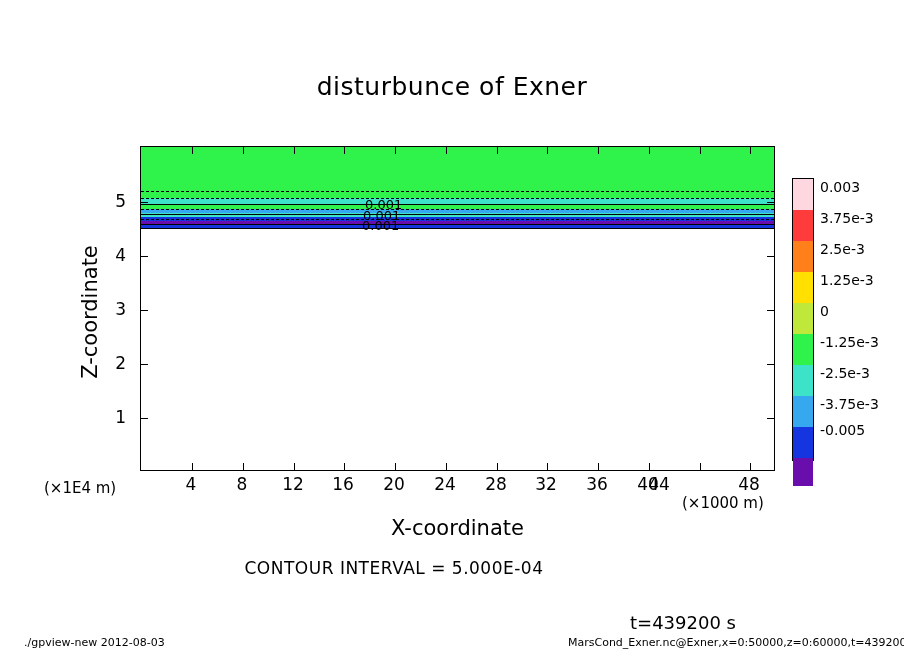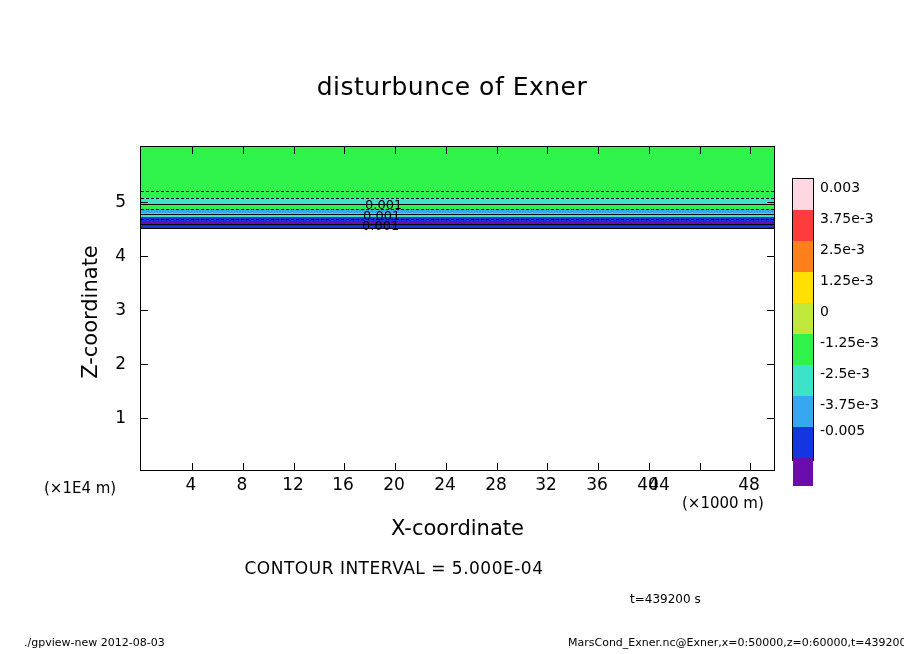--- a/index.html
+++ b/index.html
@@ -136,22 +136,22 @@
   }
 
   
   #contour-interval {
     left: 0; top: 558px; width: 788px;
     text-align: center;
     font-size: 17px;
     letter-spacing: 0.5px;
   }
   #time-label {
-    left: 630px; top: 592px;
-    font-size: 12px;
+    left: 630px; top: 612px;
+    font-size: 18px;
     text-align: center;
   }
   #footer-left {
     left: 24px; top: 636px;
     font-size: 11px;
   }
   #footer-right {
     left: 568px; top: 636px;
     font-size: 11px;
   }

